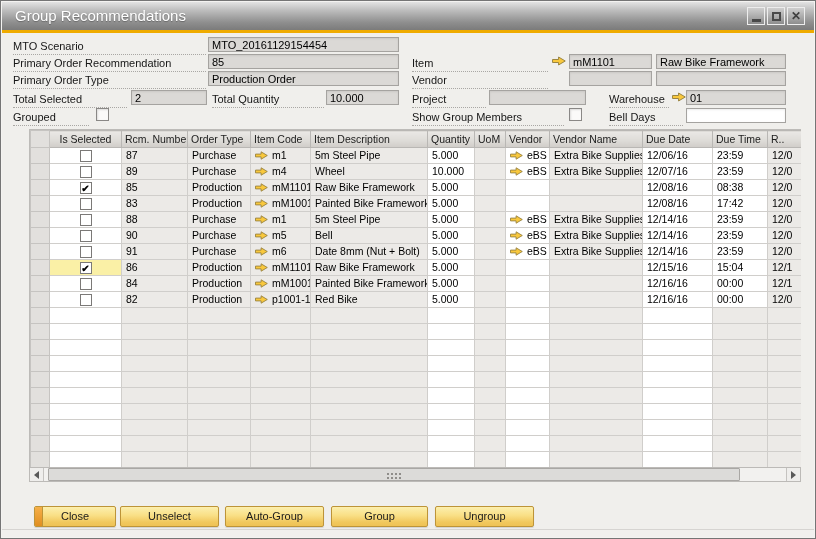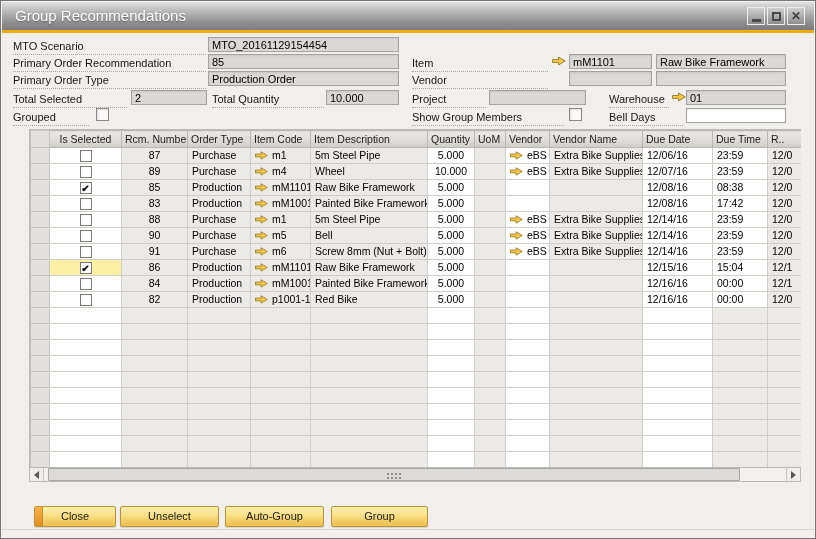--- a/index.html
+++ b/index.html
@@ -39,21 +39,21 @@
   table.grid { border-collapse:collapse; table-layout:fixed; width:782px; }
   .grid th { height:17px; background:linear-gradient(180deg,#eae8e5 0%,#dedcd8 55%,#d0cdc9 100%);
              border:1px solid #b9b7b4; font-size:10.5px; font-weight:normal; color:#1c1c1c;
              padding:0 3px; text-align:left; white-space:nowrap; overflow:hidden; }
   .grid th.ch-sel { text-align:center; }
   .grid td { height:16px; line-height:15px; border:1px solid #d0cecb; font-size:10.5px;
              padding:0 4px; white-space:nowrap; overflow:hidden; color:#000; }
   td.g { background:#eceae7; }
   td.w { background:#ffffff; }
   td.ind, th.ind { background:#e2e0dd; border-color:#c6c4c1; }
-  td.num { text-align:center;margin-left:40px; }
+  td.num { text-align:left;margin-left:40px; }
   td.sel { text-align:center; padding:0; }
   td.active { background:#FAF0A6; }
   .gcb { display:inline-block; width:12px; height:12px; background:#fff; border:1px solid #7b7977;
          vertical-align:middle; line-height:11px; font-size:10px; color:#000; text-align:center; }
   .gcb.checked { font-weight:bold; }
   .la { vertical-align:-1px; }
   .la + span { margin-left:4px; }
 
   
   .hscroll { position:absolute; left:28px; top:466px; width:772px; height:15px;
@@ -288,21 +288,21 @@
             <td class="g">12/0</td>
           </tr>
           <tr>
             <td class="ind"></td>
             <td class="w sel"><span class="gcb"></span></td>
             <td class="g num">91</td>
             <td class="g">Purchase</td>
             <td class="g"><svg class="la" width="13" height="9" viewBox="0 0 13 9">
                 <path d="M0.5 3.1h5.6V0.8L12.3 4.5 6.1 8.2V5.9H0.5z" fill="#F9C83C" stroke="#97823F" stroke-width="0.9"></path>
               </svg><span>m6</span></td>
-            <td class="g">Screw 8mm (Nut + Bolt)</td>
+            <td class="g">Date 8mm (Nut + Bolt)</td>
             <td class="w num">5.000</td>
             <td class="g"></td>
             <td class="w"><svg class="la" width="13" height="9" viewBox="0 0 13 9">
                 <path d="M0.5 3.1h5.6V0.8L12.3 4.5 6.1 8.2V5.9H0.5z" fill="#F9C83C" stroke="#97823F" stroke-width="0.9"></path>
               </svg><span>eBS</span></td>
             <td class="g">Extra Bike Supplies</td>
             <td class="w">12/14/16</td>
             <td class="w">23:59</td>
             <td class="g">12/0</td>
           </tr>
@@ -520,15 +520,16 @@
       </div>
     <div class="hs-arrow hs-right">
         <div class="tri-r"></div>
       </div>
   </div>
 
   <div class="btn default" style="left:33px;width:82px">Close</div>
   <div class="btn" style="left:119px;width:99px">Unselect</div>
   <div class="btn" style="left:224px;width:99px">Auto-Group</div>
   <div class="btn" style="left:330px;width:97px">Group</div>
+  <div class="btn" style="left:434px;width:99px">Ungroup</div>
 
   <div class="bottomstrip"></div>
 </div>
 
 </body></html>

